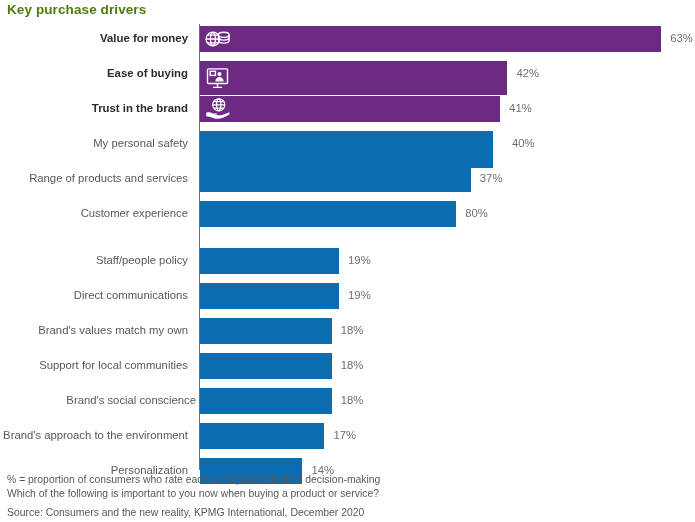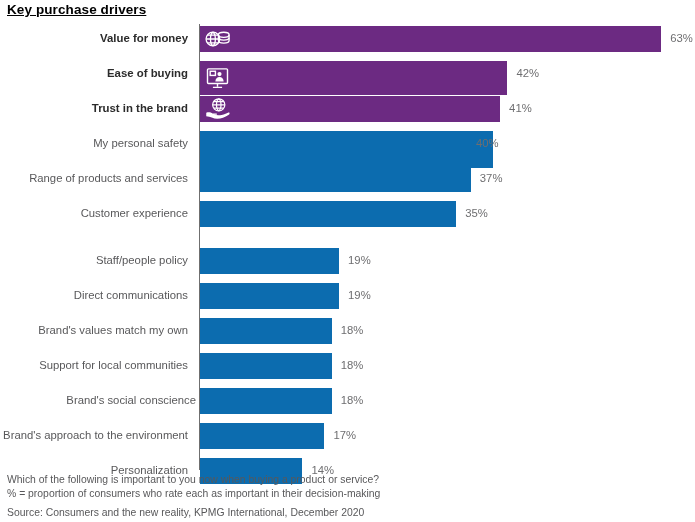--- a/index.html
+++ b/index.html
@@ -15,23 +15,22 @@
     position: relative;
     overflow: hidden;
   }
 
   .chart-title {
     position: absolute;
     left: 7px;
     top: 2px;
     font-size: 13.5px;
     font-weight: bold;
-    color: #000000;
+    color: #4d7c0f;
     letter-spacing: 0.1px;
-    text-decoration: underline;
   }
 
   
   .plot {
     position: absolute;
     left: 0px;
     top: 20px;
     width: 695px;
     height: 450px;
   }
@@ -173,31 +172,31 @@
                 <line x1="11.6" y1="14" x2="23.4" y2="14"></line>
               </g>
               <path d="M2.5 19.5 c3.2-1.0 5.6-0.2 7.6 1.0 l4.6 0 c1.0 0 1.0 1.5 0 1.5 l-3.4 0 c3.0 0.5 6.4 0.9 9.6 0.2 c3.4-0.8 6.4-2.2 9.0-3.4 c1.2 1.6 0.5 2.6-0.8 3.4 c-4.2 2.6-8.6 4.6-13.4 4.6 c-4.6 0-8.4-2.6-13.2-3.0 z" fill="#ffffff"></path>
             </svg></span>
         </div>
         <div class="bar-value" style="left: 509.12px; top: 7px;">41%</div>
       </div>
       <div class="row" style="top: 111px; height: 37px;">
         <div class="row-label" style="top: 7px;">My personal safety</div>
         <div class="bar blue" style="width: 292.8px; background: rgb(12, 108, 175);"></div>
-        <div class="bar-value" style="left: 476px; top: 7px;">40%</div>
+        <div class="bar-value" style="left: 512px; top: 7px;">40%</div>
       </div>
       <div class="row" style="top: 146px; height: 26px;">
         <div class="row-label" style="top: 7px;">Range of products and services</div>
         <div class="bar blue" style="width: 270.84px; background: rgb(12, 108, 175);"></div>
         <div class="bar-value" style="left: 479.84px; top: 7px;">37%</div>
       </div>
       <div class="row" style="top: 181px; height: 26px;">
         <div class="row-label" style="top: 7px;">Customer experience</div>
         <div class="bar blue" style="width: 256.2px; background: rgb(12, 108, 175);"></div>
-        <div class="bar-value" style="left: 465.2px; top: 7px;">35%</div>
+        <div class="bar-value" style="left: 465.2px; top: 7px;">80%</div>
       </div>
       <div class="row" style="top: 228px; height: 26px;">
         <div class="row-label" style="top: 7px;">Staff/people policy</div>
         <div class="bar blue" style="width: 139.08px; background: rgb(12, 108, 175);"></div>
         <div class="bar-value" style="left: 348.08px; top: 7px;">19%</div>
       </div>
       <div class="row" style="top: 263px; height: 26px;">
         <div class="row-label" style="top: 7px;">Direct communications</div>
         <div class="bar blue" style="width: 139.08px; background: rgb(12, 108, 175);"></div>
         <div class="bar-value" style="left: 348.08px; top: 7px;">19%</div>
@@ -224,16 +223,16 @@
       </div>
       <div class="row" style="top: 438px; height: 26px;">
         <div class="row-label" style="top: 7px;">Personalization</div>
         <div class="bar blue" style="width: 102.48px; background: rgb(12, 108, 175);"></div>
         <div class="bar-value" style="left: 311.48px; top: 7px;">14%</div>
       </div>
     </div>
 </div>
 
 <div class="footnotes">
+  <div class="footnote-line">% = proportion of consumers who rate each as important in their decision-making</div>
   <div class="footnote-line">Which of the following is important to you now when buying a product or service?</div>
-  <div class="footnote-line">% = proportion of consumers who rate each as important in their decision-making</div>
   <div class="source-line">Source: Consumers and the new reality, KPMG International, December 2020</div>
 </div>
 
 </body></html>

